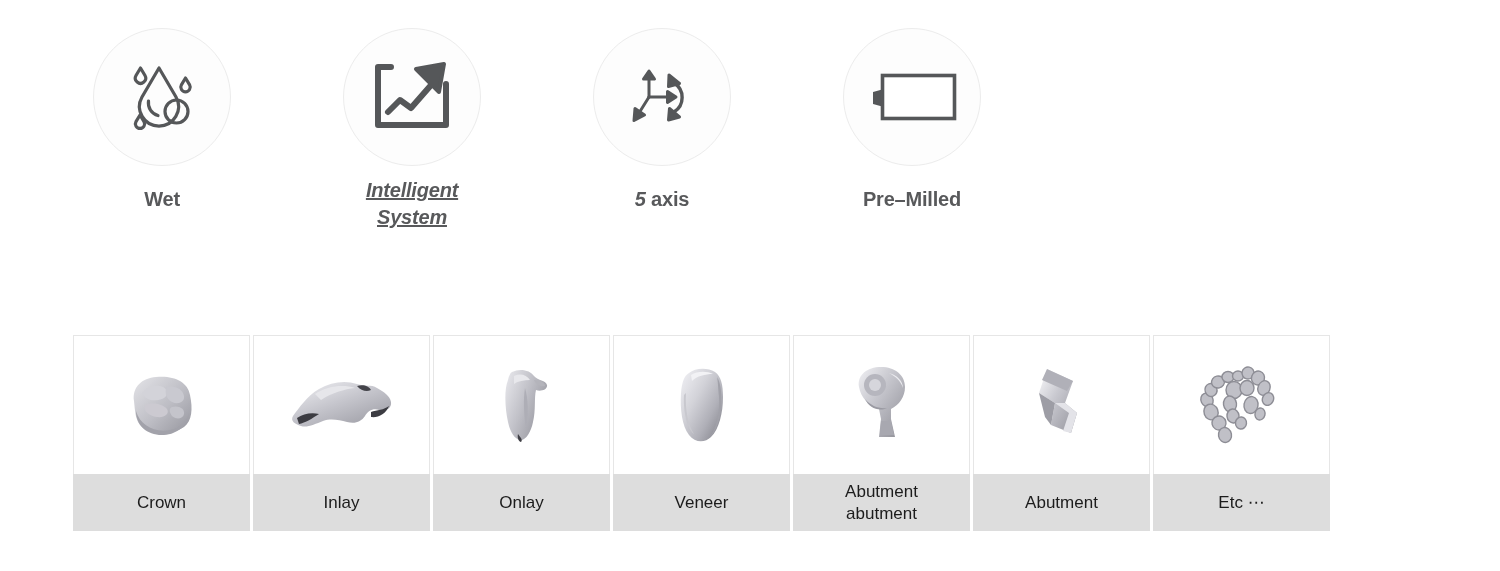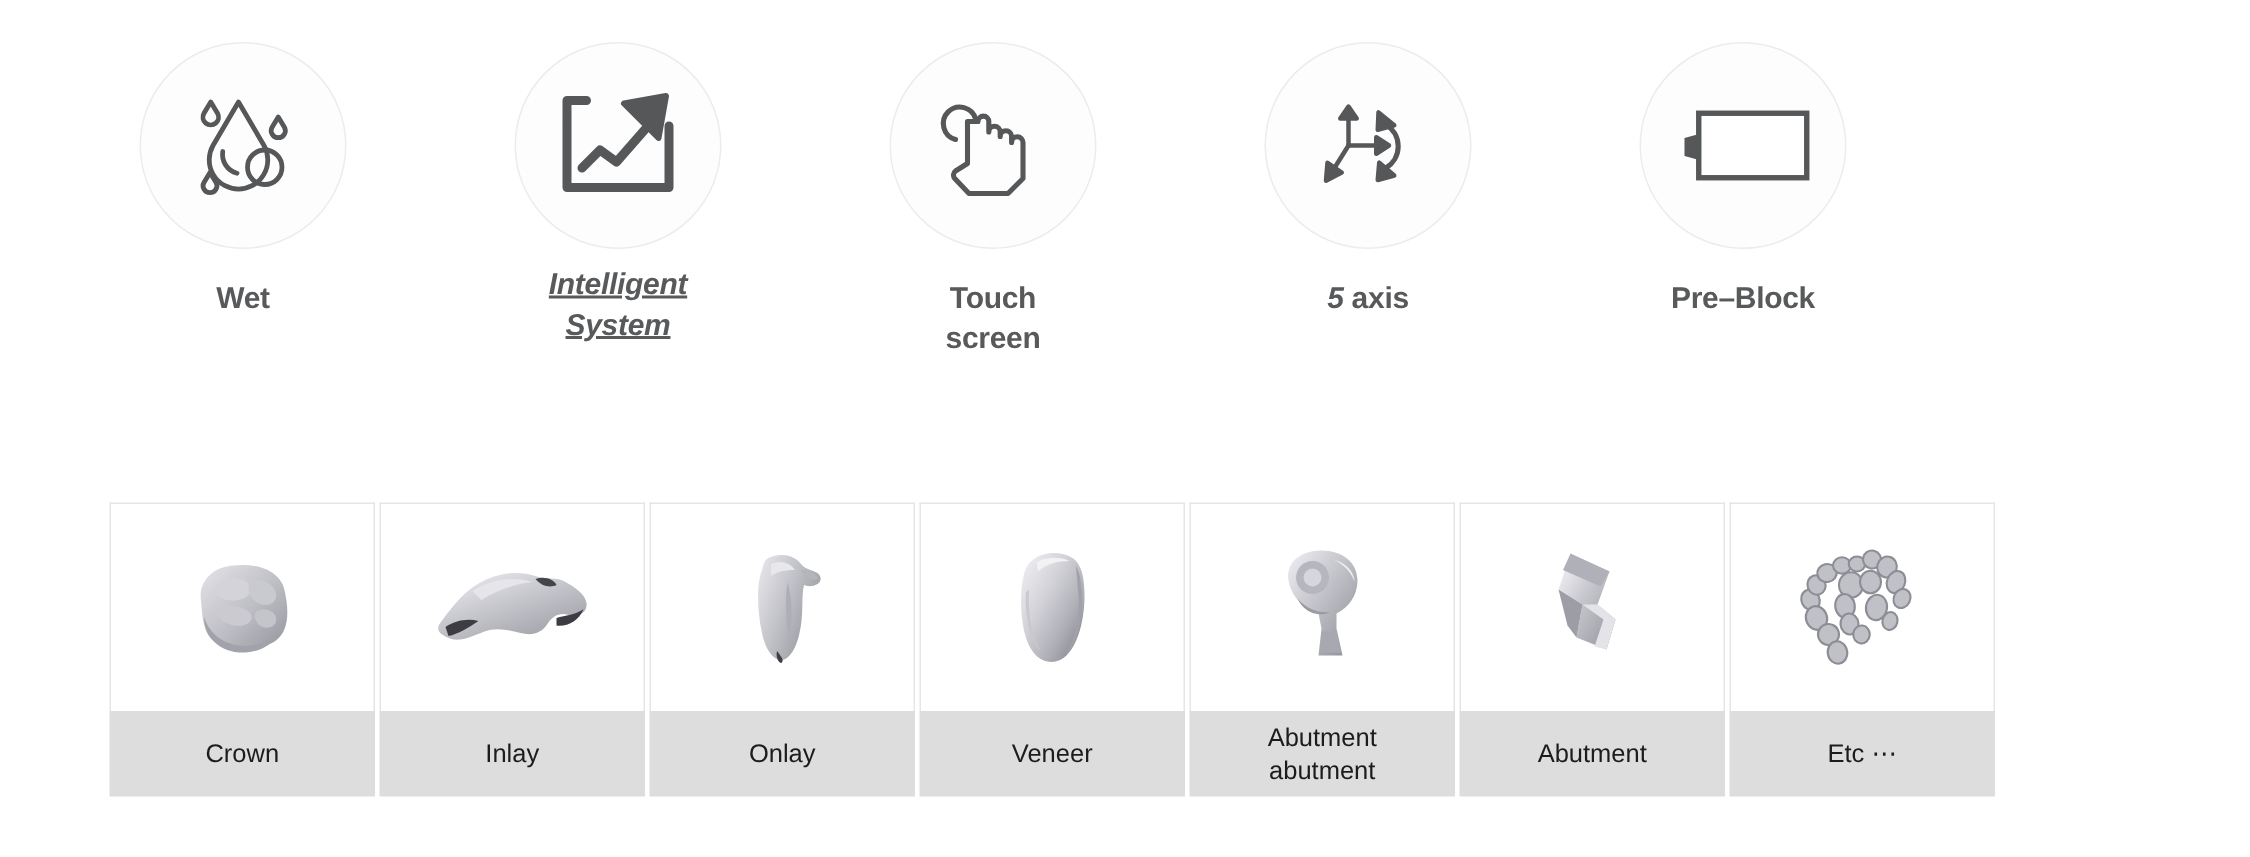--- a/index.html
+++ b/index.html
@@ -151,34 +151,20 @@
             <path d="M21 8 H8 V66 H76 V25"></path>
             <path d="M18 53 L30 41 L41 49 L62 25"></path>
             <path d="M46 10 L74 5 L69 33 Z" fill="#555759" stroke="#555759" stroke-width="4"></path>
           </svg>
         </span>
       </div>
       <div class="feature-label italic">Intelligent
 System</div>
     </div>
 
-    <div class="feature">
-      <div class="feature-circle">
-        <span>
-          <svg width="80" height="80" viewBox="0 0 80 80" fill="none" stroke="#555759" stroke-width="3.4" stroke-linecap="round" stroke-linejoin="round">
-            <path d="M28.5 22.5 a11 11 0 1 0 -13.5 13.5"></path>
-            <path d="M23 24 V52 L15 57 a3.5 3.5 0 0 0 -0.5 5 L24 72 H50 L60 62 V38
-                     a3.8 3.8 0 0 0 -7.6 0 v-4 a3.8 3.8 0 0 0 -7.6 0 v-3
-                     a3.8 3.8 0 0 0 -7.6 0 V24 a3.6 3.6 0 0 0 -7.2 0 Z"></path>
-          </svg>
-        </span>
-      </div>
-      <div class="feature-label">Touch
-screen</div>
-    </div>
 
     <div class="feature">
       <div class="feature-circle">
         <span>
           <svg width="66" height="70" viewBox="0 0 66 70" fill="none" stroke="#555759" stroke-width="3" stroke-linecap="round" stroke-linejoin="round">
             <path d="M20 35 V11"></path>
             <path d="M14.5 17 L20 9 L25.5 17 Z" fill="#555759"></path>
             <path d="M20 35 H44"></path>
             <path d="M38.5 29.5 L47 35 L38.5 40.5 Z" fill="#555759"></path>
             <path d="M20 35 L7.5 55"></path>
@@ -195,21 +181,21 @@
 
     <div class="feature">
       <div class="feature-circle">
         <span>
           <svg width="92" height="52" viewBox="0 0 92 52" fill="none">
             <path d="M18 18 L7 21 V33 L18 36 Z" fill="#555759"></path>
             <rect x="16.5" y="4.5" width="72" height="43" fill="#ffffff" stroke="#555759" stroke-width="3.6"></rect>
           </svg>
         </span>
       </div>
-      <div class="feature-label">Pre–Block</div>
+      <div class="feature-label">Pre–Milled</div>
     </div>
 
   </div>
 
   <div class="card-row">
 
     <div class="card">
       <div class="card-image">
         <span>
           <svg width="96" height="84" viewBox="0 0 96 84">

